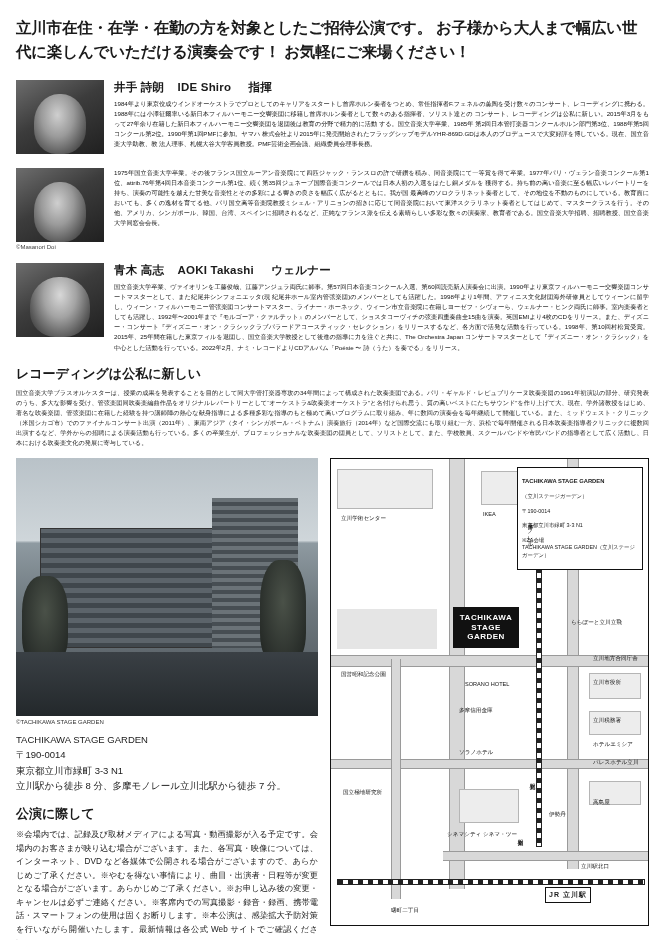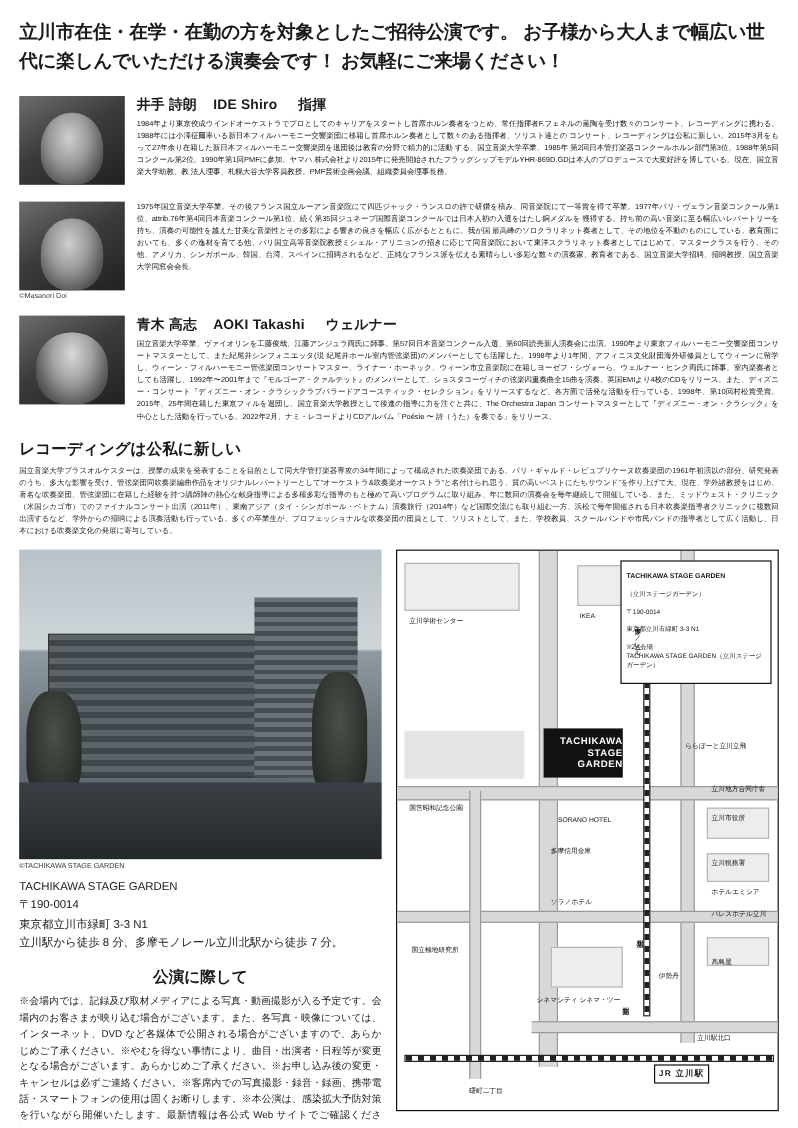--- a/index.html
+++ b/index.html
@@ -143,21 +143,20 @@
     font-size: 9.5px;
     line-height: 1.62;
     margin-top: 7px;
   }
   .addr .name { font-size: 9.5px; }
 
   .notes-title {
     font-size: 13px;
     font-weight: bold;
     margin: 12px 0 5px 0;
-    text-align: center;
   }
   .notes {
     font-size: 8.2px;
     line-height: 1.64;
     text-align: justify;
   }
 
   
   .map {
     width: 319px;
@@ -205,21 +204,21 @@
     border: 1px solid #b5b5b5;
   }
   .map .dark {
     position: absolute;
     background: #2b2b2b;
   }
   .map .venue-mark {
     position: absolute;
     background: #111;
     color: #fff;
-    text-align: right;
+    text-align: center;
     font-weight: bold;
     font-size: 8px;
     line-height: 1.22;
     padding: 6px 0;
     letter-spacing: 0.5px;
   }
   .map .infobox {
     position: absolute;
     border: 1px solid #111;
     background: #fff;

